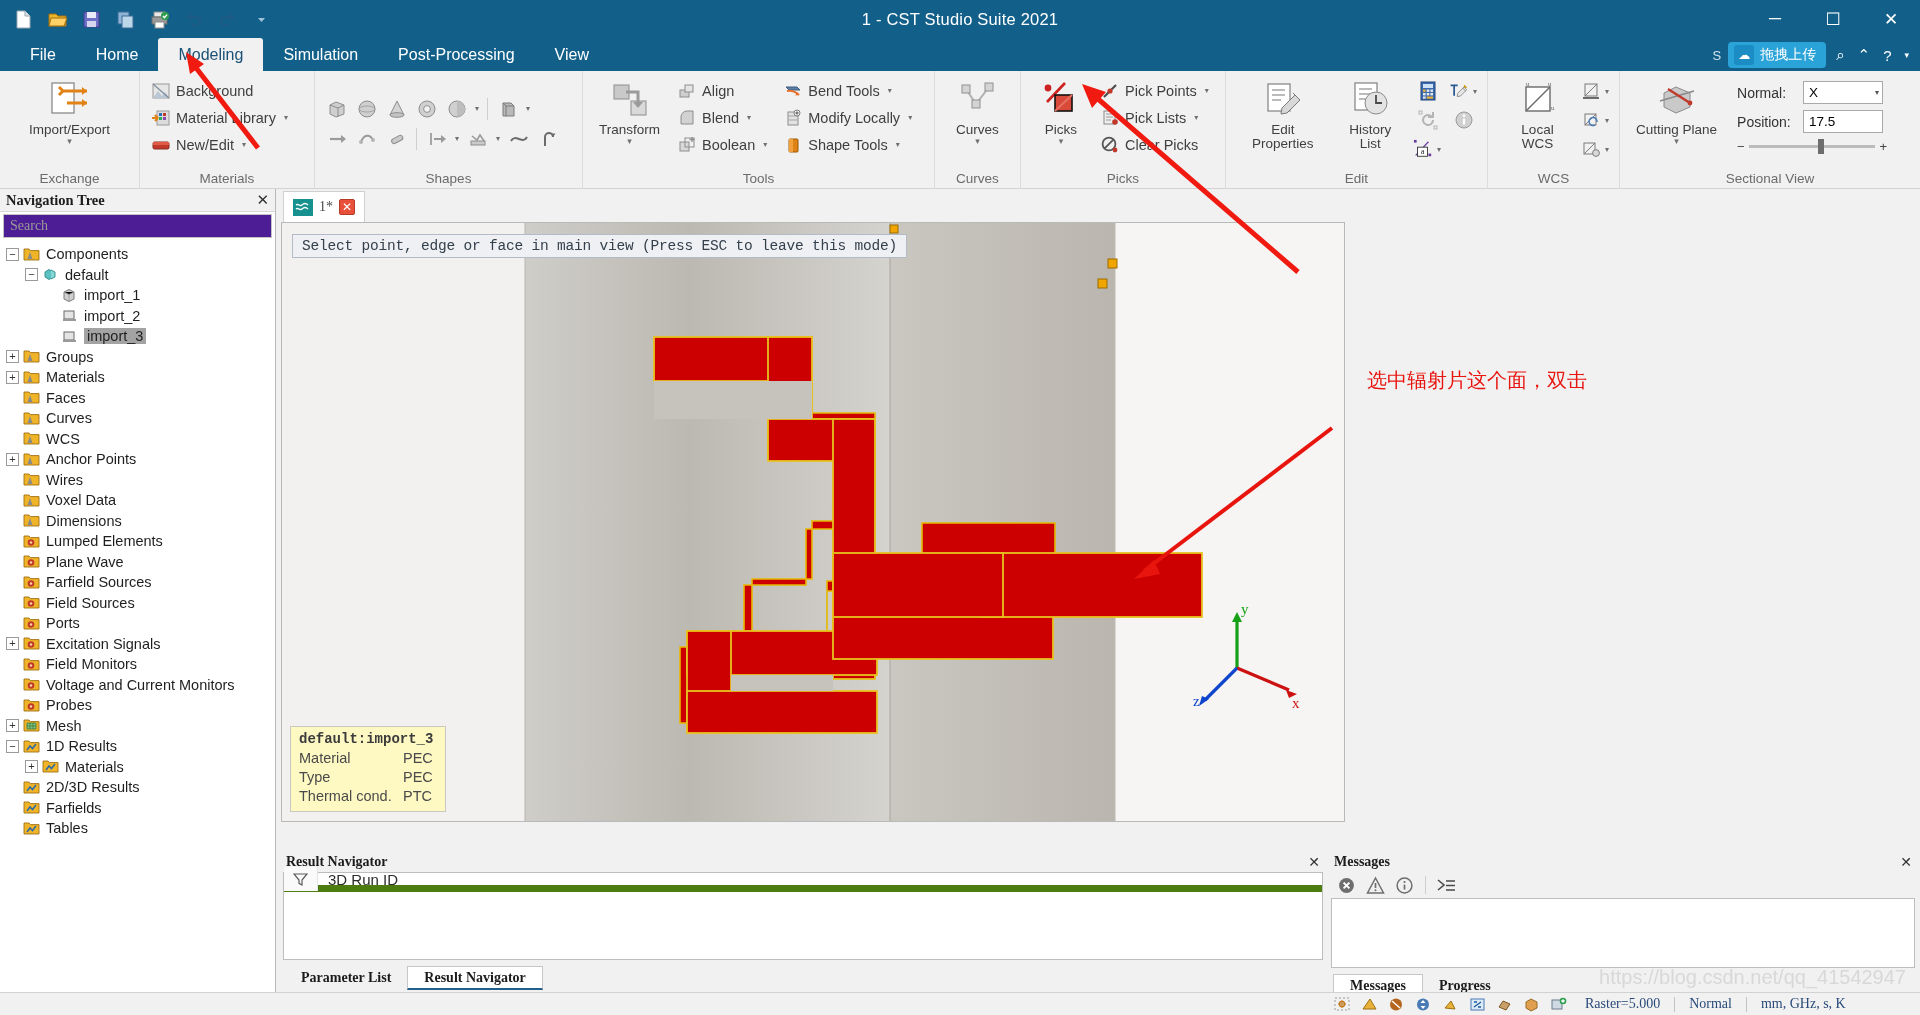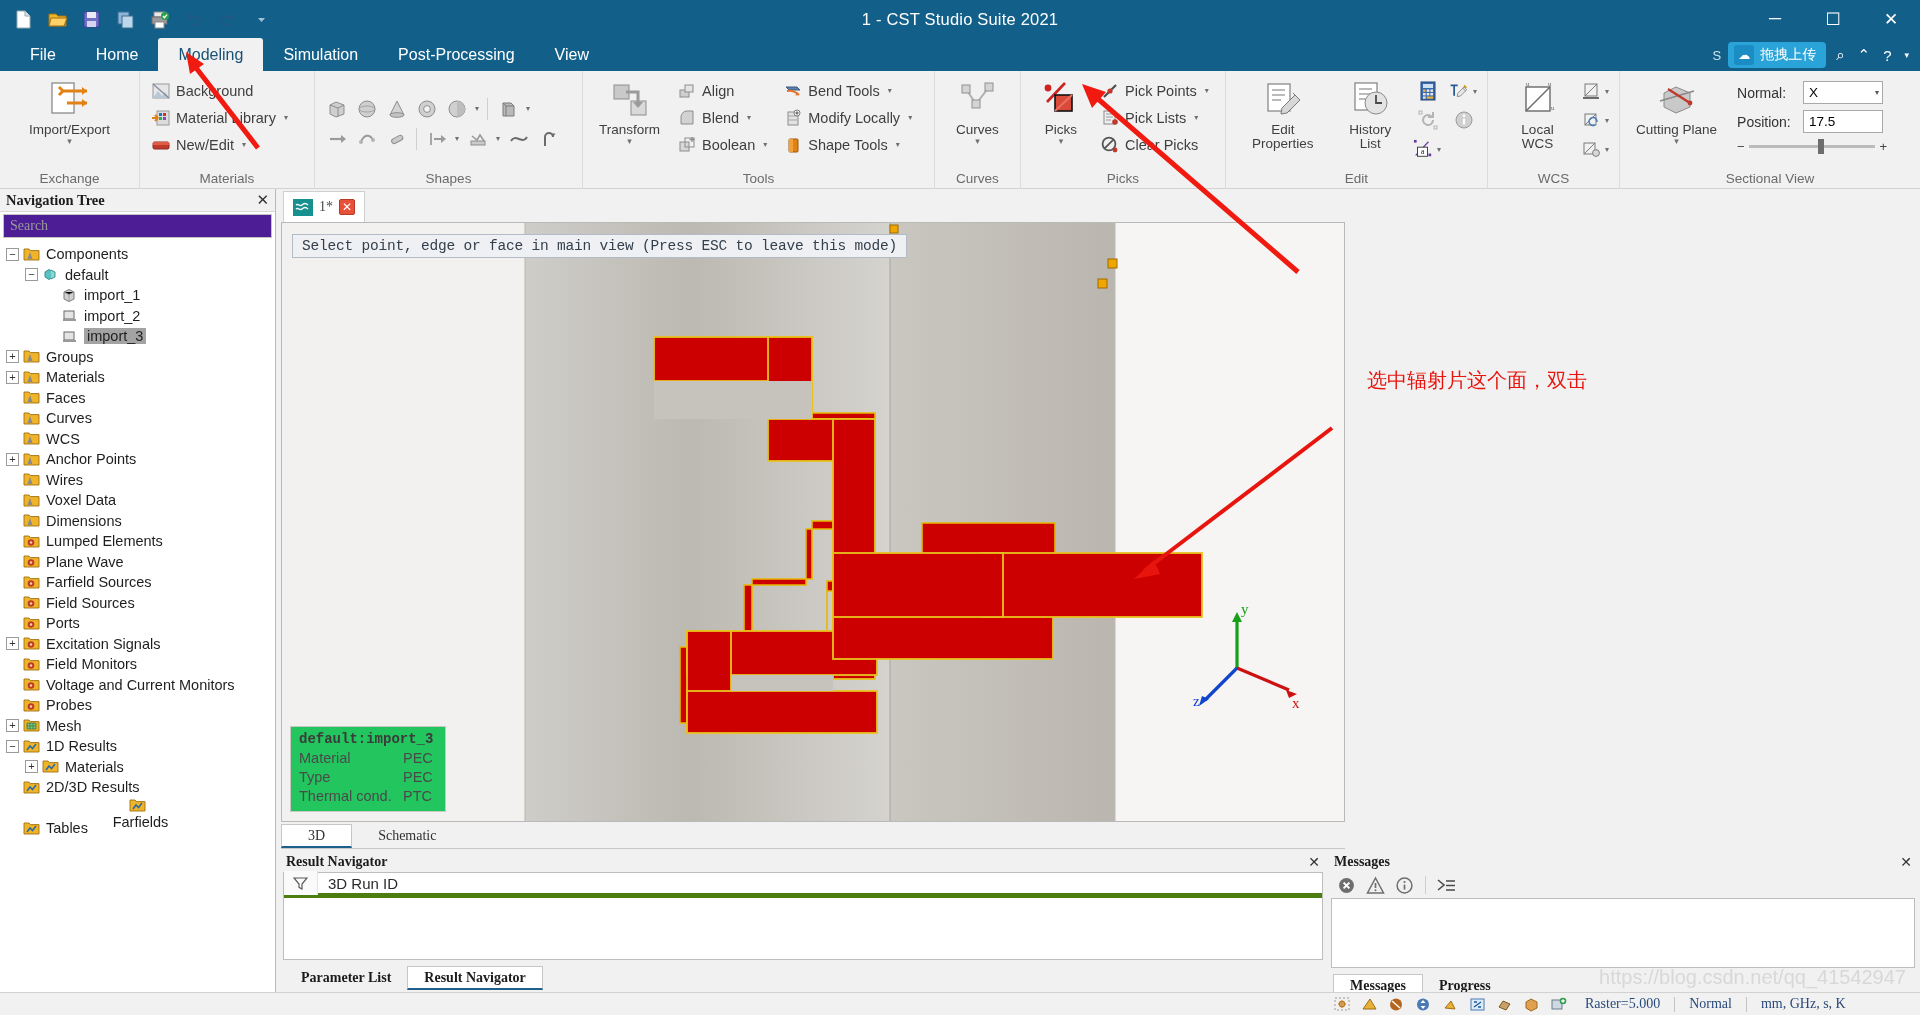--- a/index.html
+++ b/index.html
@@ -126,21 +126,21 @@
               color:#fff; font-size:12px; line-height:14px; text-align:center; border-radius:2px; }
 
   .viewport { position:absolute; left:4px; top:33px; width:1064px; height:600px;
               background:#ffffff; border:1px solid #b9b9b9; overflow:hidden; }
   .statusmsg {
     position:absolute; left:10px; top:11px; background:#eef0f3; border:1px solid #b3bbc6;
     padding:3px 9px; font-size:14.5px; color:#35404d; font-family:"Liberation Mono", monospace;
     z-index:6; letter-spacing:-.2px;
   }
   .infobox {
-    position:absolute; left:8px; bottom:9px; background:#22c55e; border:1px solid #c9c9c4;
+    position:absolute; left:8px; bottom:9px; background:#fef9c3; border:1px solid #c9c9c4;
     padding:4px 8px 5px 8px; z-index:6; min-width:156px;
   }
   .infobox .ttl { font-size:14px; color:#3b3b3b; font-weight:bold; font-family:"Liberation Mono", monospace; margin-bottom:2px; }
   .inforow { display:flex; font-size:14.5px; color:#4a4a4a; line-height:19px; }
   .inforow .k { width:104px; }
   .inforow .v { }
   .annot-cn {
     position:absolute; left:1355px; top:375px; font-size:20px; color:#e8150f;
     font-family:"Liberation Sans", sans-serif; white-space:nowrap; z-index:9;
   }
@@ -150,21 +150,21 @@
   .vtab { height:24px; padding:0 26px; display:flex; align-items:center; font-size:14px;
           color:#303030; font-family:"Liberation Serif", serif; cursor:pointer; }
   .vtab.active { background:#fff; border:1px solid #c6c6c6; border-bottom:2px solid #1f5f8b; }
 
   
   .resultnav { position:absolute; left:4px; top:662px; width:1044px; height:145px; background:#f1f1f1; }
   .panel-head { height:21px; display:flex; align-items:center; padding:0 5px; }
   .panel-head .t { flex:1; font-size:14px; color:#1b1b1b; font-family:"Liberation Serif", serif; font-weight:bold; }
   .panel-head .x { font-size:14px; color:#333; cursor:pointer; }
   .rn-body { margin:0 2px; height:88px; border:1px solid #bdbdbd; background:#fff; }
-  .rn-header-row { display:flex; height:25px; align-items:center; border-bottom:5px solid #4d7c0f; }
+  .rn-header-row { display:flex; height:19px; align-items:center; border-bottom:7px solid #4d7c0f; }
   .rn-gutter { width:34px; height:24px; display:flex; align-items:center; justify-content:center;
                border-right:1px solid #e3e3e3; background:#fafafa; }
   .rn-coltitle { font-size:15px; color:#2b2b2b; padding-left:10px; }
   .rn-row { display:flex; height:25px; align-items:center; }
   .rn-rowlbl { font-size:15px; color:#8d8d8d; padding-left:10px; }
   .bottomtabs { display:flex; align-items:flex-end; height:26px; padding-left:4px; margin-top:4px; }
   .btab { height:24px; padding:0 16px; display:flex; align-items:center; font-size:14px;
           color:#1b1b1b; font-family:"Liberation Serif", serif; font-weight:bold; cursor:pointer; }
   .btab.active { background:#fff; border:1px solid #c6c6c6; border-bottom:2px solid #1f5f8b; }
 
@@ -1014,21 +1014,21 @@
         <div class="tnode" style="padding-left: 0px;">
           <span class="tspacer"></span>
           <span class="ticon">
             <svg width="17" height="15" viewBox="0 0 17 15">
               <path d="M1 2h5l1.4 1.6H16V13H1z" fill="#f0b429" stroke="#a06f10" stroke-width=".9"></path>
               <path d="M4 11l3-4 2.5 2.5L13 5" stroke="#2a6aa8" stroke-width="1.5" fill="none"></path>
             </svg>
           </span>
           <span class="tlabel">2D/3D Results</span>
         </div>
-        <div class="tnode" style="padding-left: 0px; flex-direction: column;">
+        <div class="tnode" style="padding-left: 0px;">
           <span class="tspacer"></span>
           <span class="ticon">
             <svg width="17" height="15" viewBox="0 0 17 15">
               <path d="M1 2h5l1.4 1.6H16V13H1z" fill="#f0b429" stroke="#a06f10" stroke-width=".9"></path>
               <path d="M4 11l3-4 2.5 2.5L13 5" stroke="#2a6aa8" stroke-width="1.5" fill="none"></path>
             </svg>
           </span>
           <span class="tlabel">Farfields</span>
         </div>
         <div class="tnode" style="padding-left: 0px;">
@@ -1179,24 +1179,20 @@
           <span class="k">Thermal cond.</span>
           <span class="v">PTC</span>
         </div>
       </div>
     </div>
 
     <div class="annot-cn" style="left:1090px; top:178px;">选中辐射片这个面，双击</div>
 
     <svg width="1643" height="807" style="position:absolute;left:0;top:0;pointer-events:none;z-index:20"></svg>
 
-    <div class="viewtabs">
-      <div class="vtab active">3D</div>
-      <div class="vtab">Schematic</div>
-    </div>
 
     <div class="resultnav">
       <div class="panel-head">
         <span class="t">Result Navigator</span>
         <span class="x">✕</span>
       </div>
       <div class="rn-body">
         <div class="rn-header-row">
           <div class="rn-gutter">
             <svg width="15" height="15" viewBox="0 0 15 15">

